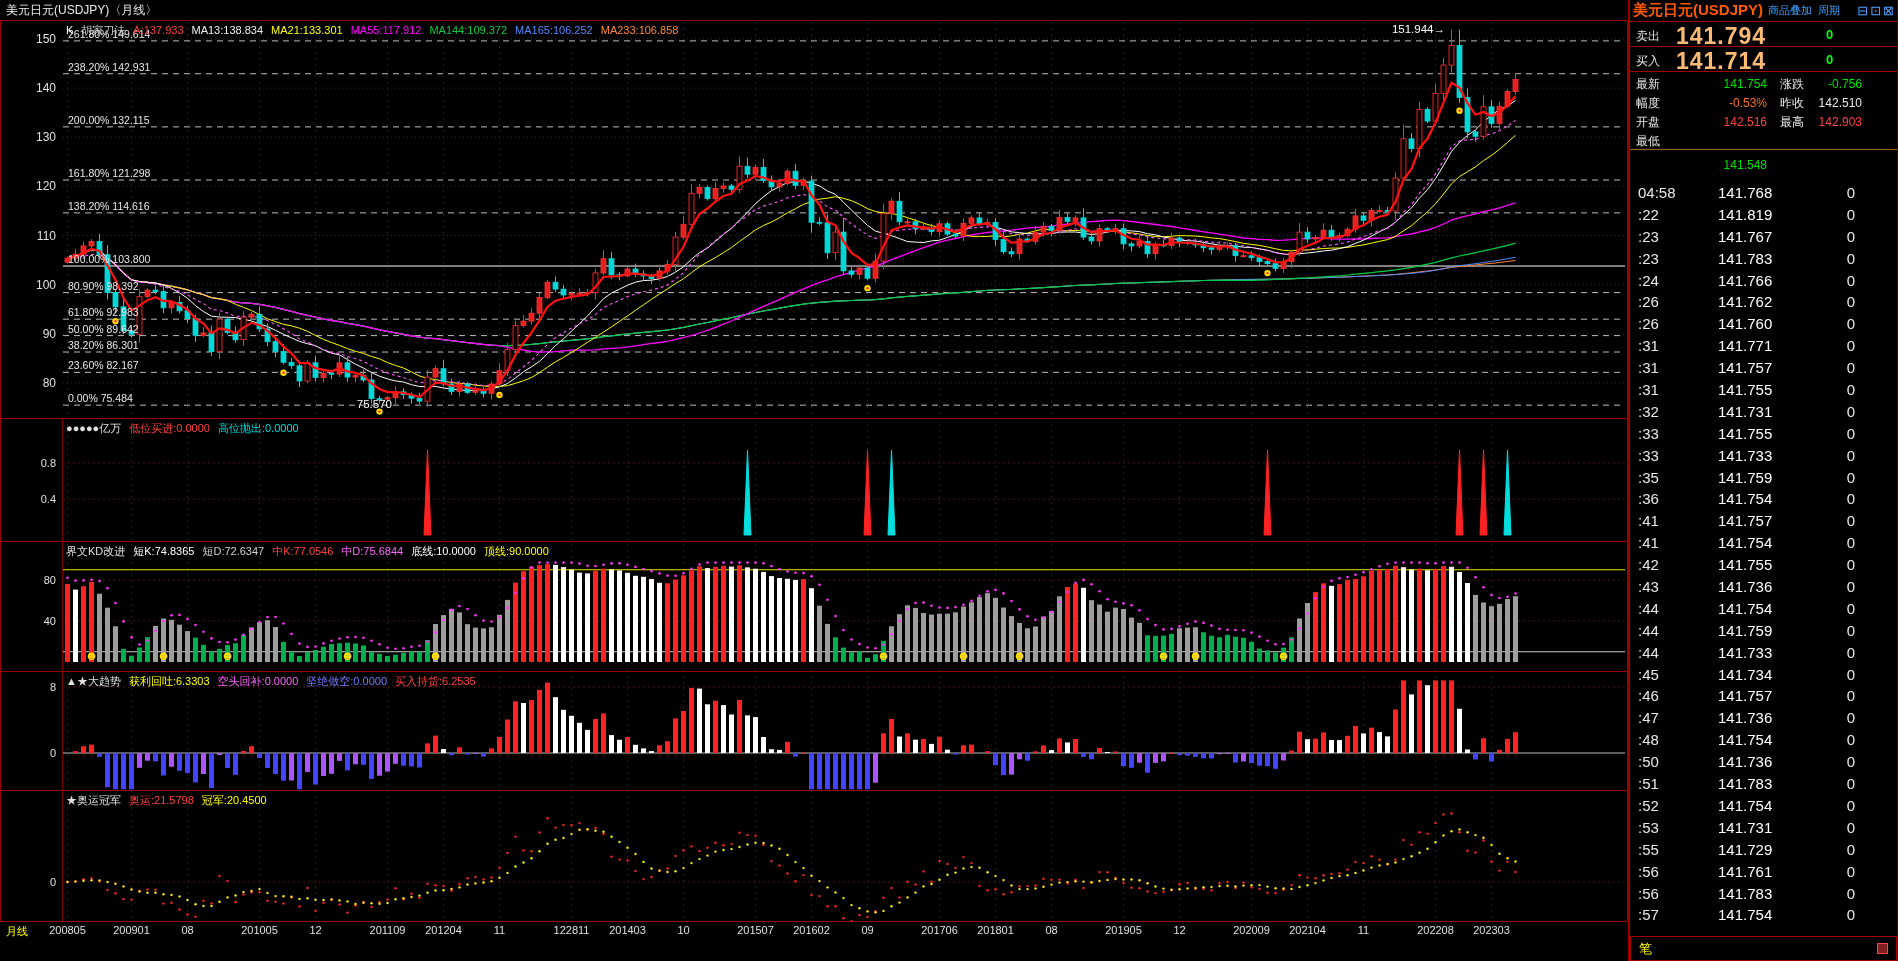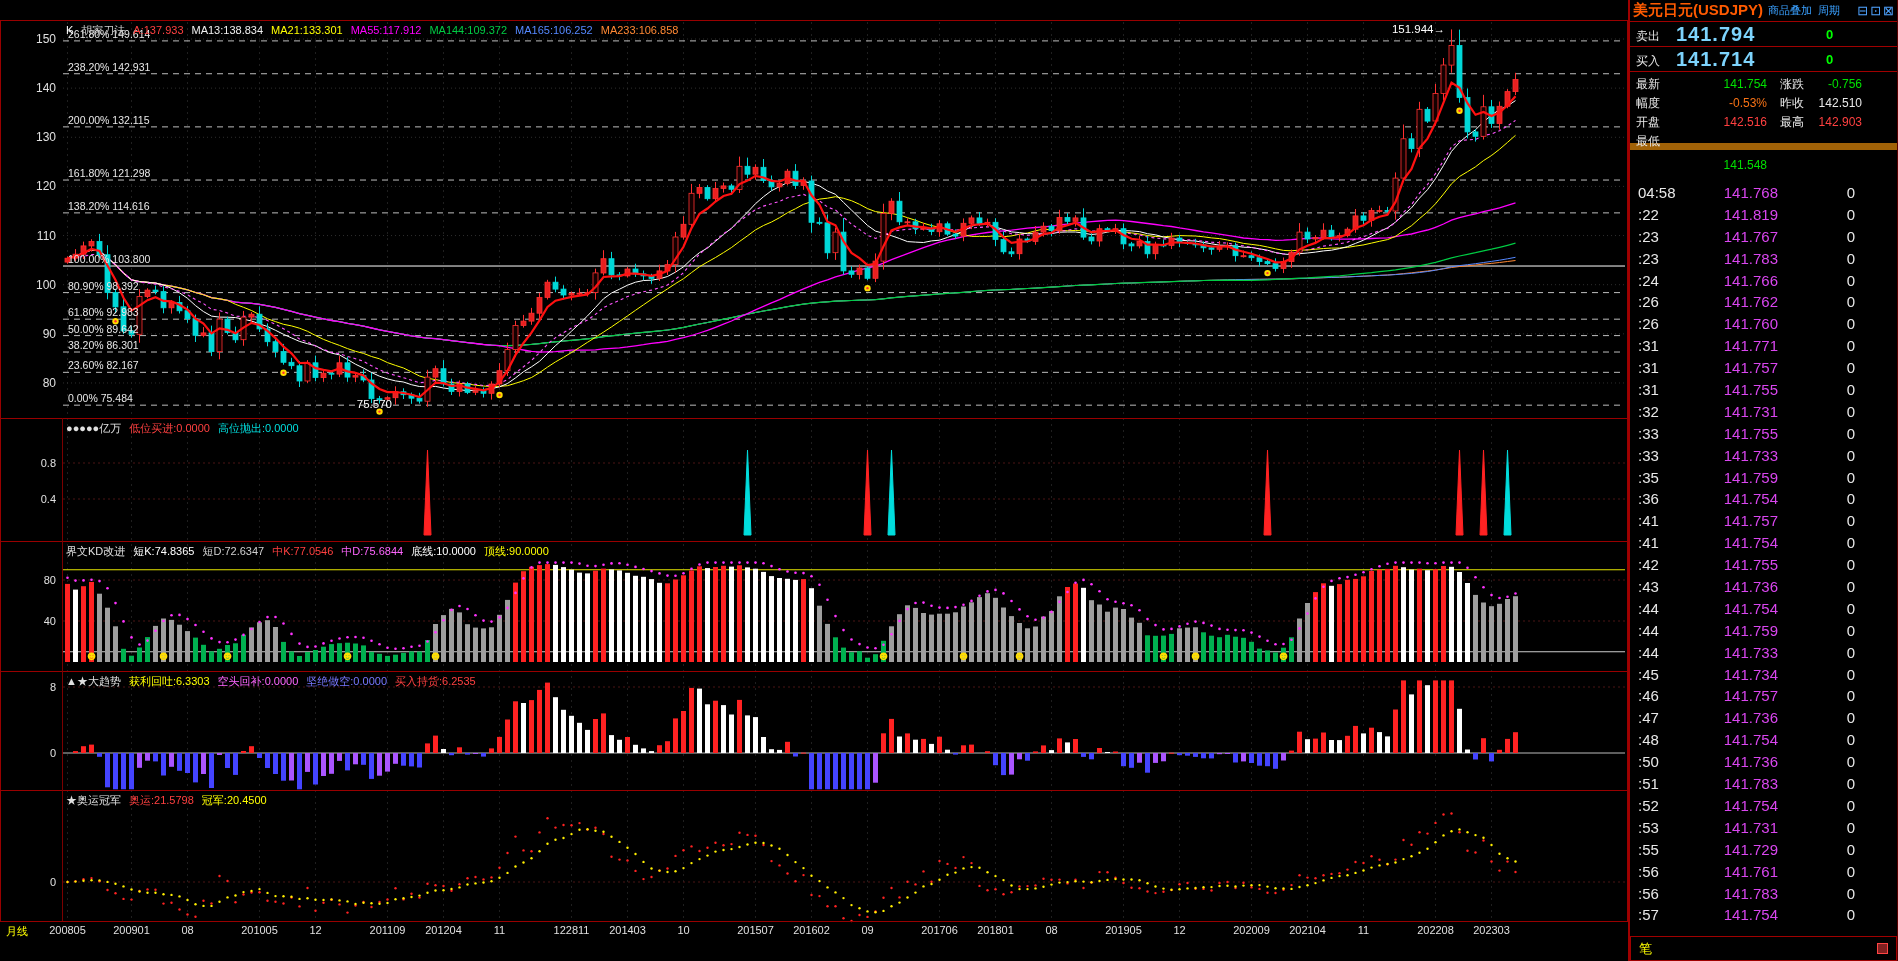--- a/index.html
+++ b/index.html
@@ -21,42 +21,45 @@
 .xaxis span{position:absolute;top:0;transform:translateX(-50%)}
 .xaxis .period{left:6px;transform:none;color:#ffff00}
 .sidebar{position:absolute;left:1628px;top:0;width:270px;height:961px;border-left:2px solid #a00000;border-right:1px solid #5a0000;background:#000}
 .sb-head{height:22px;border-bottom:1px solid #a00000;display:flex;align-items:center;padding:0 3px;white-space:nowrap;overflow:hidden}
 .sb-title{color:#ff5a00;font-size:15px;font-weight:bold;margin-right:5px}
 .sb-link{color:#3aa0ff;font-size:11px;margin-right:6px;cursor:pointer}
 .sb-icons{margin-left:auto;display:flex;gap:2px}
 .sb-icons span{color:#4fa3ff;font-size:13px;cursor:pointer}
 .qrow{position:relative;height:25px;border-bottom:1px solid #a00000}
 .qrow .ql{position:absolute;left:6px;top:6px;font-size:12px;color:#e8e8e8}
-.qrow .qv{position:absolute;left:46px;top:1px;font-size:20px;font-weight:bold;color:#7dd3fc;letter-spacing:1px}
+.qrow .qv{position:absolute;left:46px;top:1px;font-size:23px;font-weight:bold;color:#fdba74;letter-spacing:1px}
 .qrow .qs{position:absolute;left:196px;top:5px;font-size:13px;font-weight:bold;color:#00ff00}
-.qgrid{position:relative;height:78px;border-bottom:7px solid #a16207}
+.qgrid{position:relative;height:78px;border-bottom:1px solid #a16207}
 .qgrid .cell{position:absolute;font-size:12px;height:18px;line-height:18px;white-space:nowrap}
 .hrow{position:relative;height:30px;border-bottom:1px solid #a00000;font-size:12px;color:#b8b8b8}
 .hrow .h1{position:absolute;left:8px;top:8px}
 .hrow .h2{position:absolute;left:88px;width:60px;text-align:center;top:8px}
 .hrow .h3{position:absolute;left:185px;width:40px;text-align:right;top:8px}
 .ticks{position:absolute;top:181px;left:0;right:0;height:746px;overflow:hidden}
 .trow{position:relative;height:21.9px;font-size:15px}
 .trow .tt{position:absolute;left:8px;top:3px;color:#e8e8e8}
-.trow .tp{position:absolute;left:88px;width:60px;text-align:right;top:3px;color:#d946ef}
+.trow .tp{position:absolute;left:88px;width:60px;text-align:left;top:3px;color:#ffffff}
 .trow .tv{position:absolute;left:185px;width:40px;text-align:right;top:3px;color:#e8e8e8}
 .bottom-tab{position:absolute;left:0;right:0;bottom:0;height:25px;border:1px solid #a00000;display:flex;align-items:center;padding:0 8px;background:#000}
 .bt-label{color:#ffff00;font-size:13px}
 .bt-icon{margin-left:auto;width:11px;height:11px;border:1px solid #ff4444;background:#802020}
 </style>
 </head>
 <body>
 
 <div class="app">
 
+  <div class="topbar">
+    <span>美元日元(USDJPY)〈月线〉</span>
+  </div>
 
   <div class="chart-col">
     <svg id="chart-svg" width="1628" height="944">
         <line x1="67.5" y1="22" x2="67.5" y2="920" stroke="#1f1f1f" stroke-dasharray="2 4"></line>
         <line x1="131.5" y1="22" x2="131.5" y2="920" stroke="#1f1f1f" stroke-dasharray="2 4"></line>
         <line x1="187.5" y1="22" x2="187.5" y2="920" stroke="#1f1f1f" stroke-dasharray="2 4"></line>
         <line x1="259.5" y1="22" x2="259.5" y2="920" stroke="#1f1f1f" stroke-dasharray="2 4"></line>
         <line x1="315.5" y1="22" x2="315.5" y2="920" stroke="#1f1f1f" stroke-dasharray="2 4"></line>
         <line x1="387.5" y1="22" x2="387.5" y2="920" stroke="#1f1f1f" stroke-dasharray="2 4"></line>
         <line x1="443.5" y1="22" x2="443.5" y2="920" stroke="#1f1f1f" stroke-dasharray="2 4"></line>

